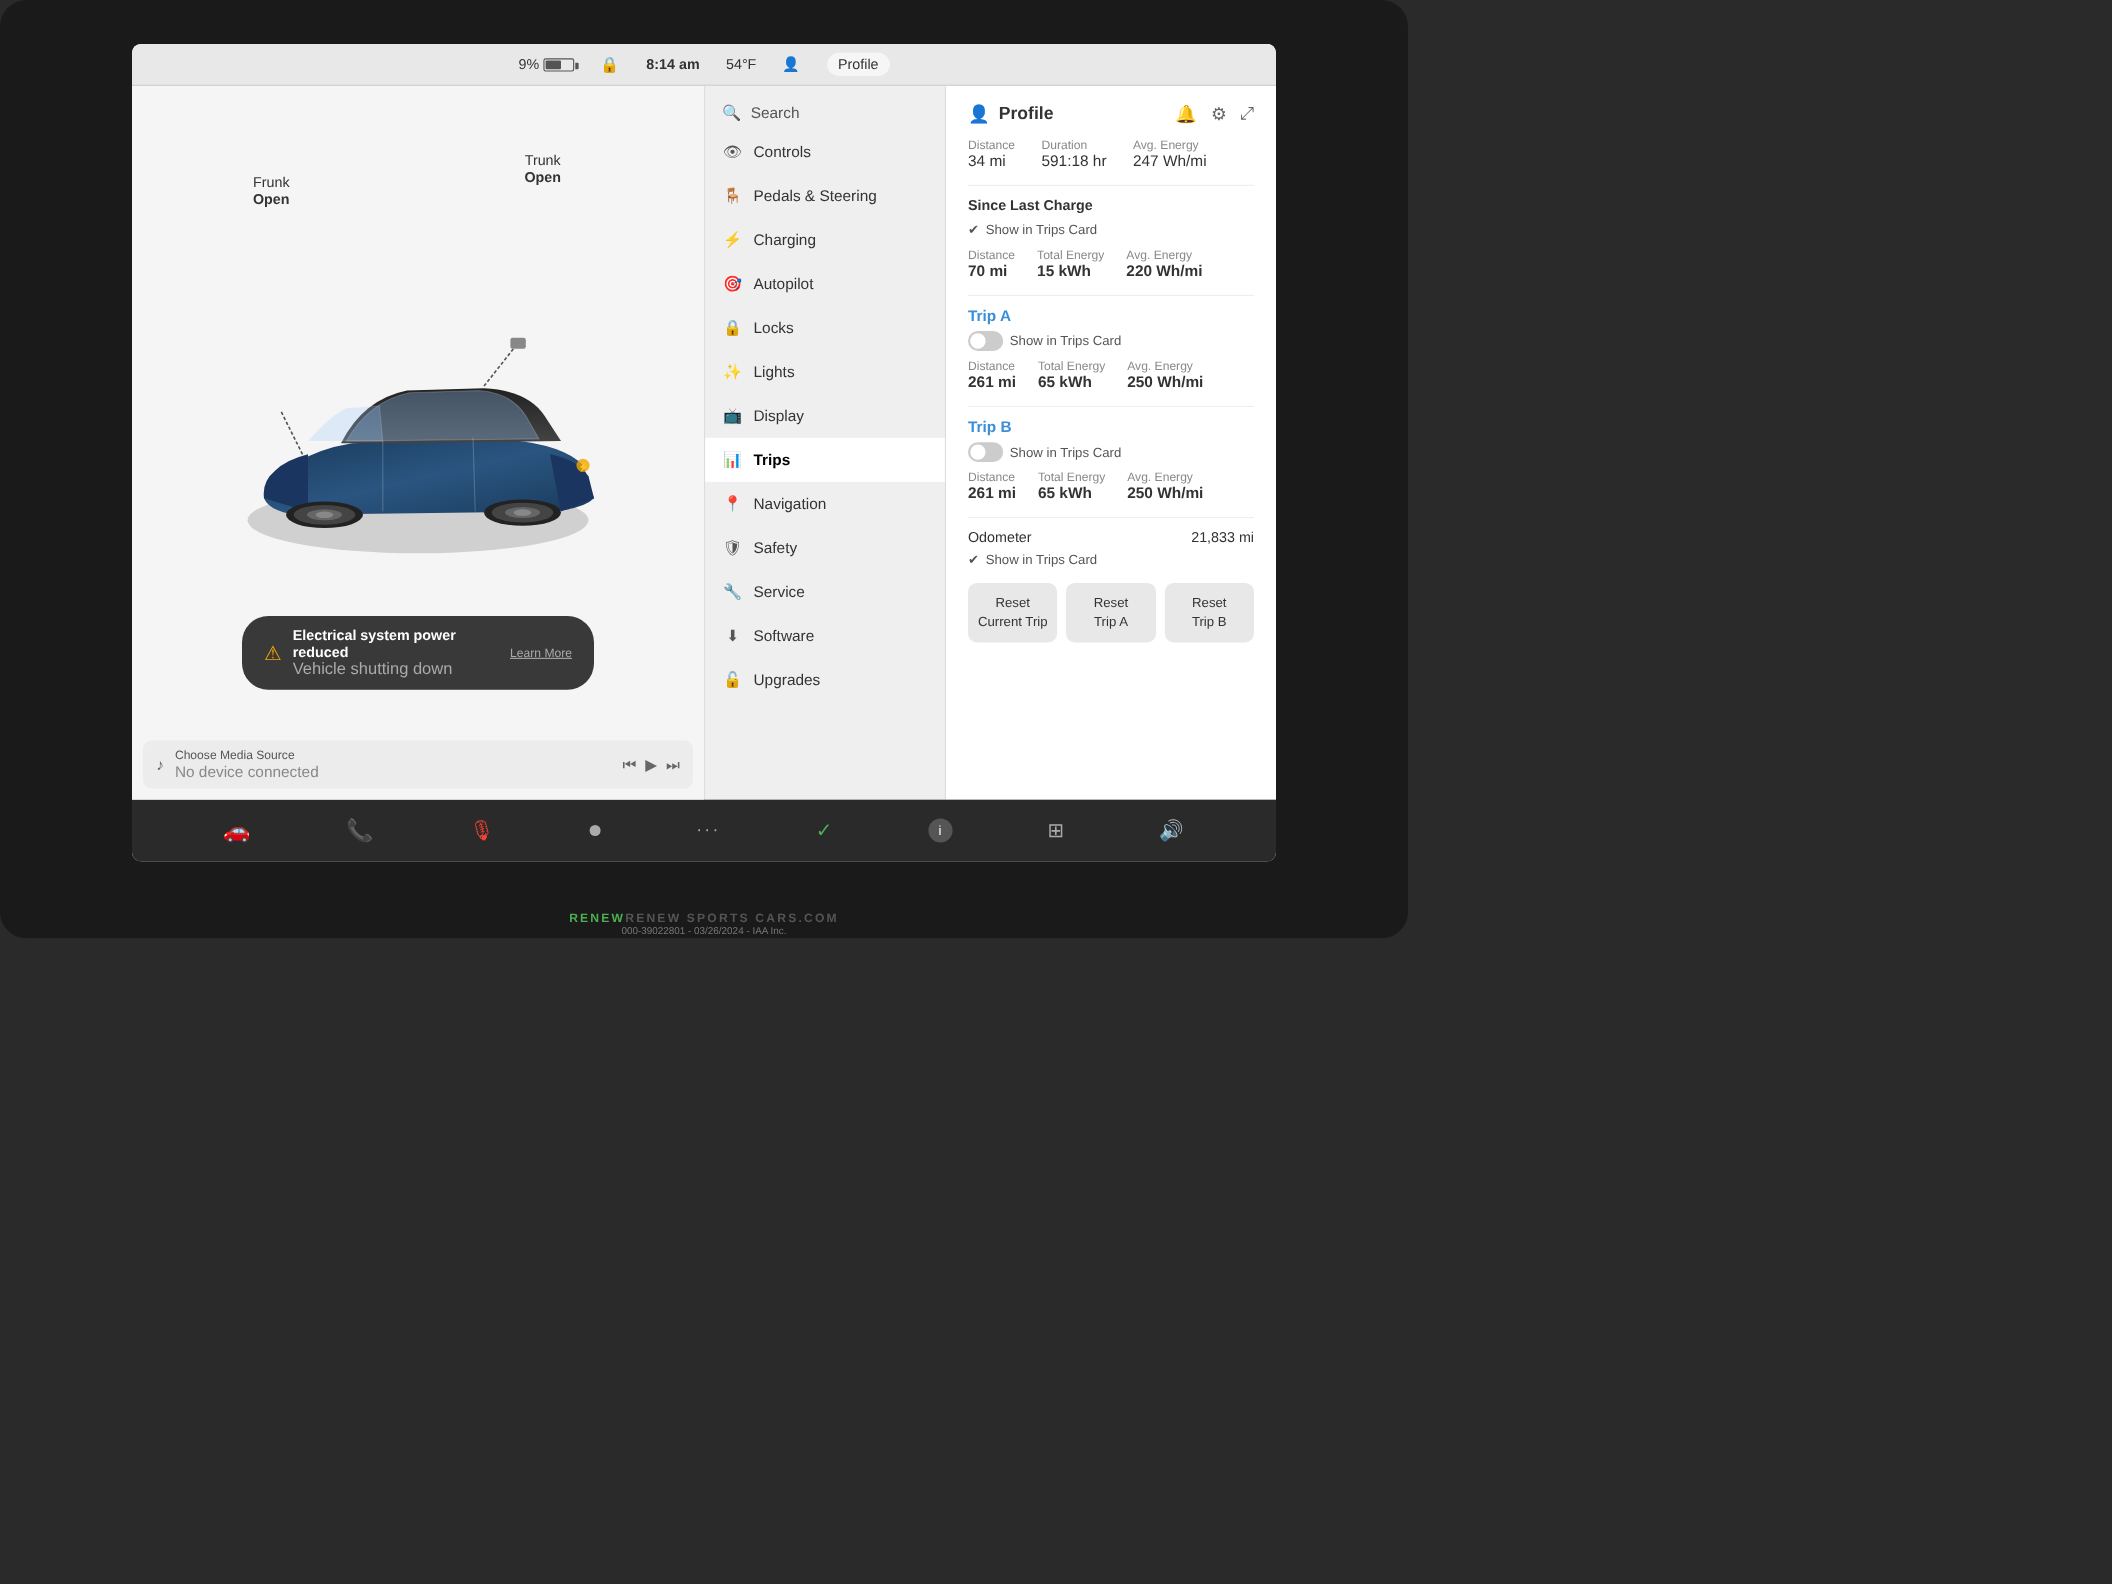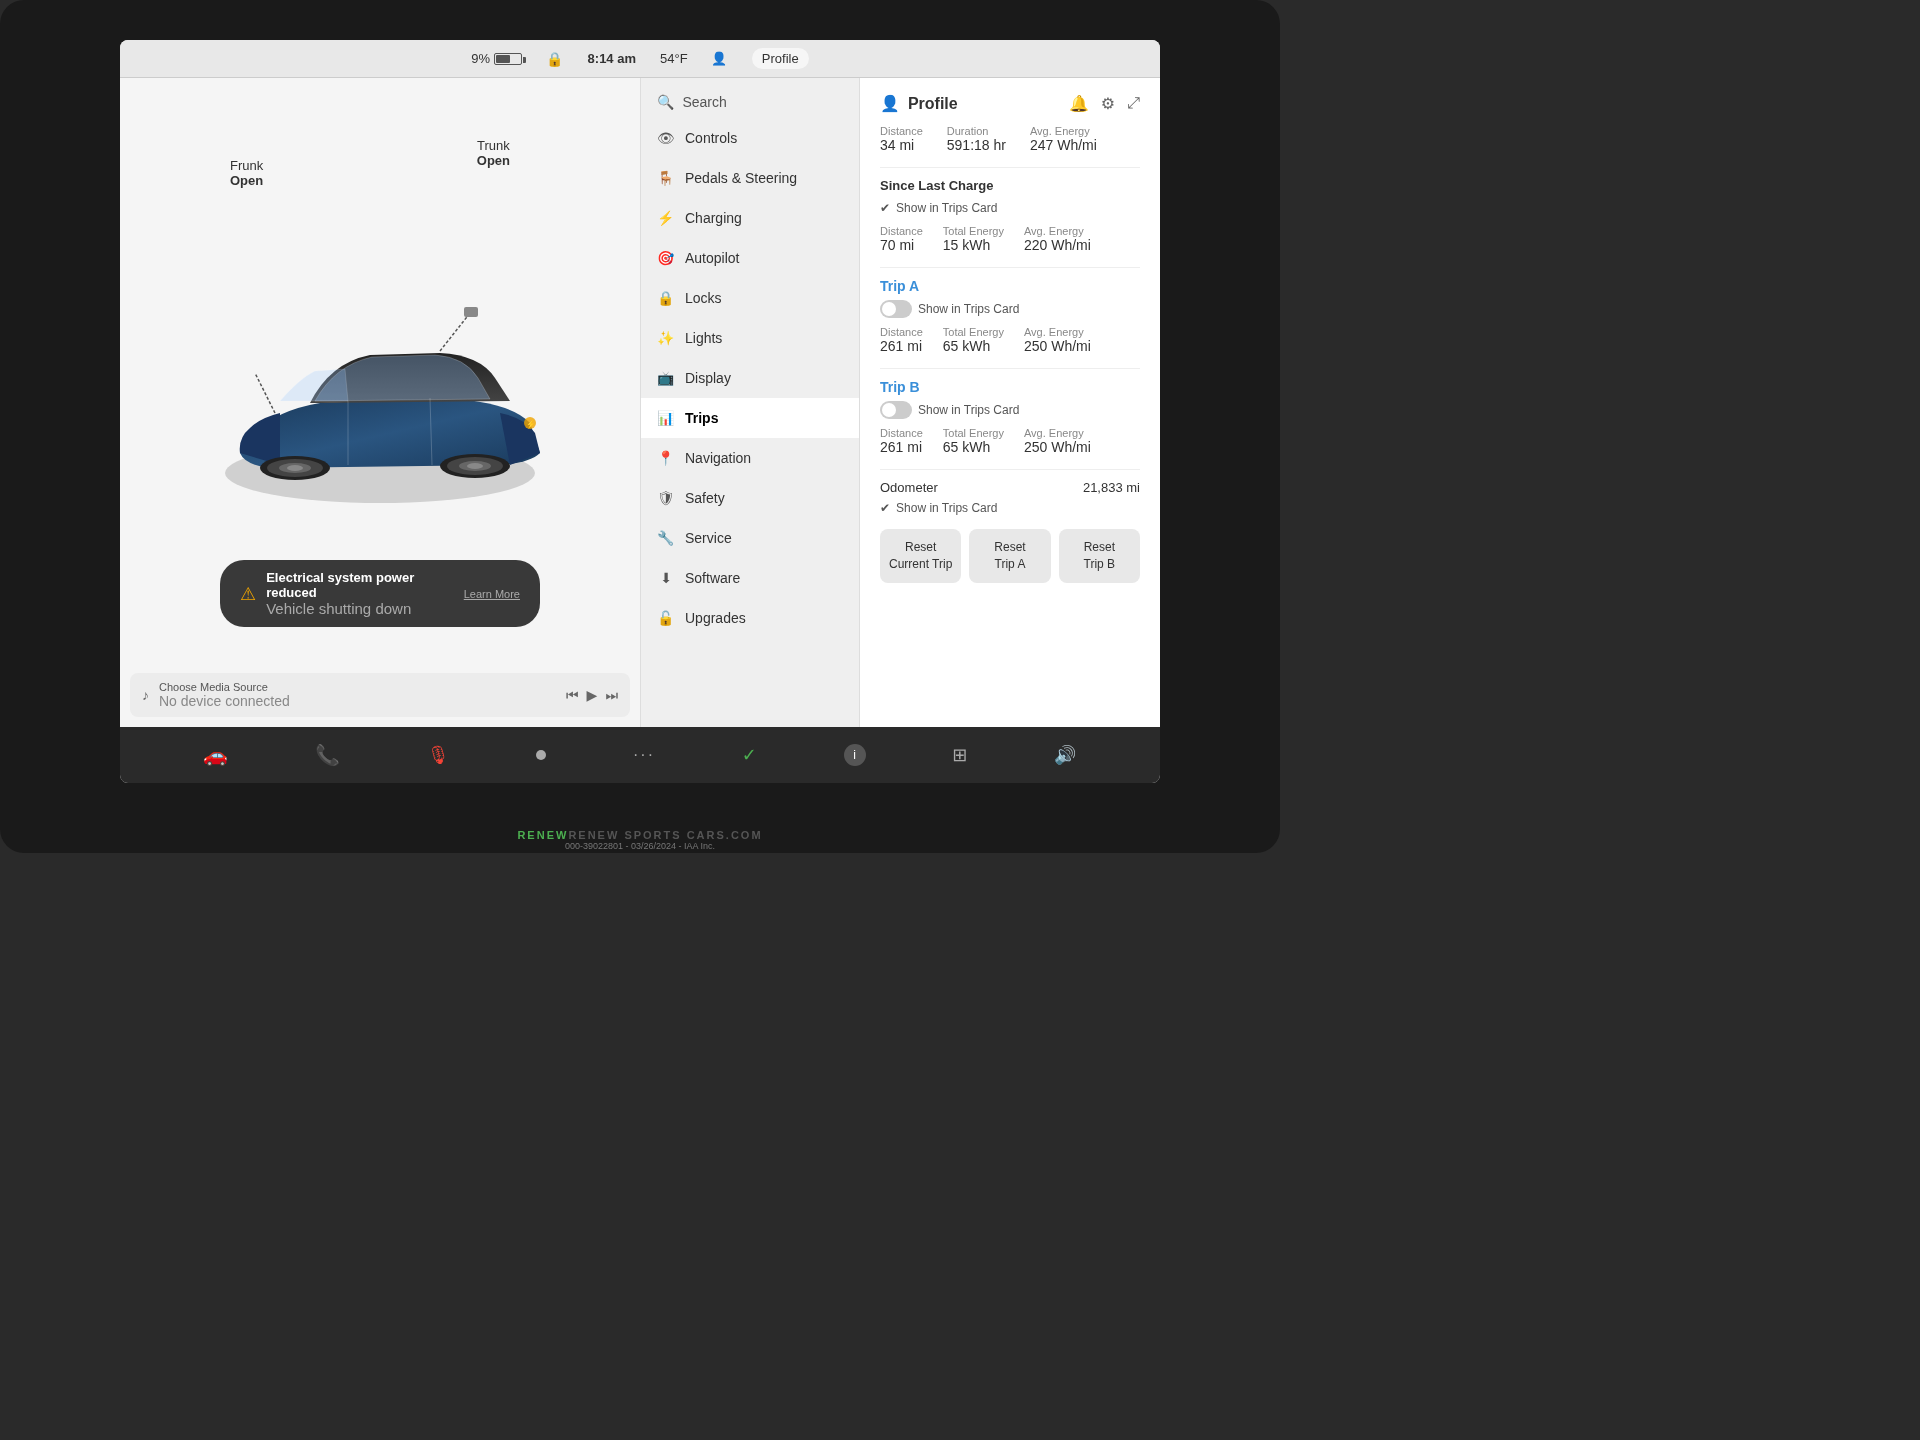--- a/index.html
+++ b/index.html
@@ -277,21 +277,21 @@
     }
     .checkmark { color: #555; font-size: 12px; }
 
     .trip-stats {
       display: flex;
       gap: 20px;
       margin-bottom: 14px;
     }
     .trip-stat-item { }
     .trip-stat-label { font-size: 11px; color: #888; }
-    .trip-stat-value { font-size: 14px; color: #333; font-weight: 400; }
+    .trip-stat-value { font-size: 14px; color: #333; font-weight: 700; }
 
     .trip-section-title {
       font-size: 14px;
       font-weight: 600;
       color: #3a8fd9;
       margin-bottom: 6px;
     }
 
     .toggle-container {
       display: flex;

